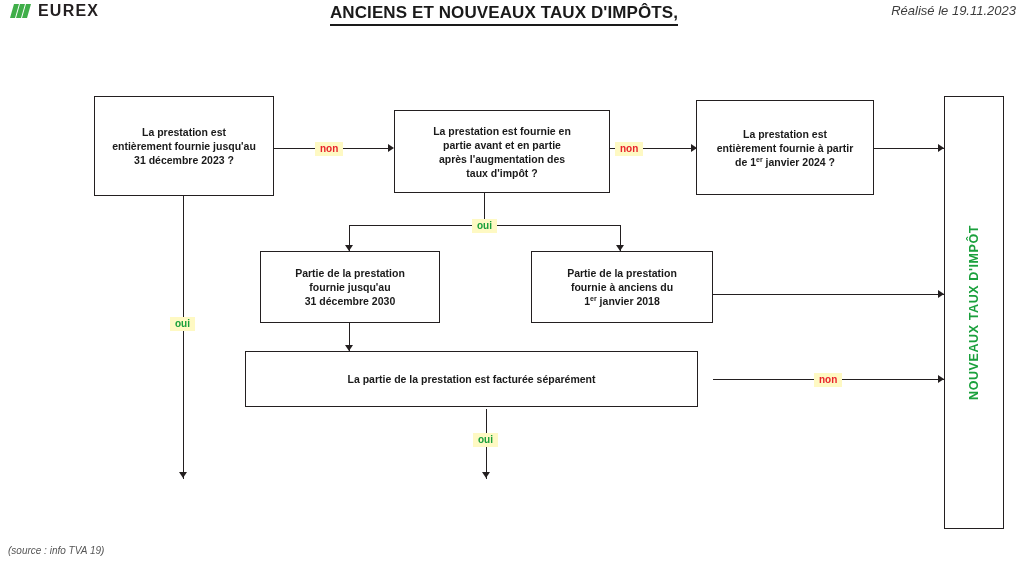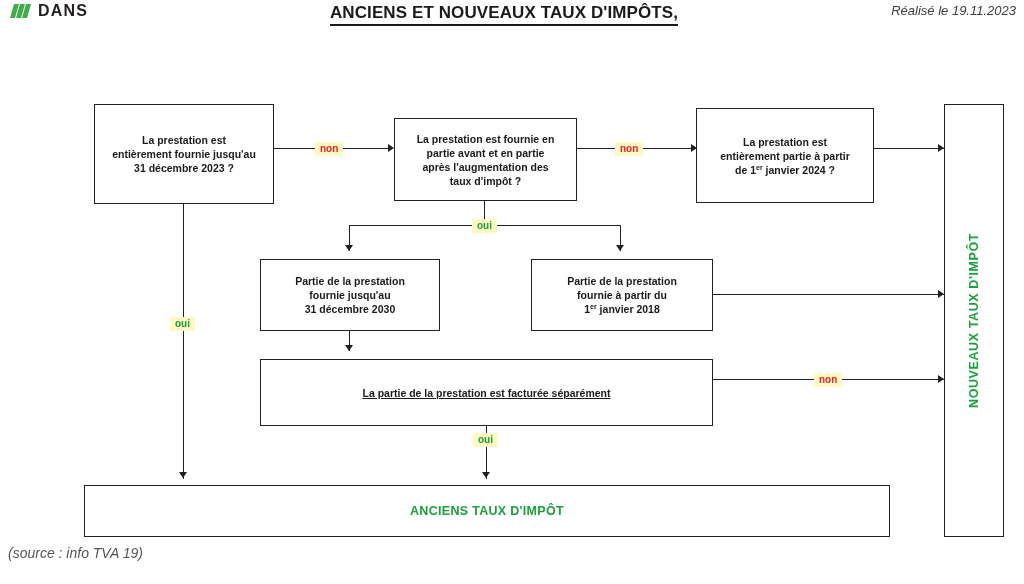--- a/index.html
+++ b/index.html
@@ -61,41 +61,40 @@
     top: 3px;
     font-size: 13px;
     font-style: italic;
     color: #3d3d3d;
   }
 
   .source-note {
     position: absolute;
     left: 8px;
     top: 545px;
-    font-size: 14px;
+    font-size: 10px;
     font-style: italic;
     color: #555555;
   }
 
   
   .node {
     position: absolute;
     box-sizing: border-box;
     border: 1.3px solid #231f20;
     background: #ffffff;
     display: flex;
     align-items: center;
     justify-content: center;
     text-align: center;
     font-size: 10.5px;
     font-weight: bold;
     color: #1a1a1a;
     line-height: 14px;
     padding: 4px 6px;
-    margin-top: 8px;
   }
   .node span.sup {
     font-size: 7px;
     vertical-align: super;
     line-height: 0;
   }
 
   .node.result {
     font-size: 12.5px;
     letter-spacing: 0.3px;
@@ -149,21 +148,21 @@
 <body>
 
 <div id="page">
 
   <div class="logo">
     <svg class="logo-mark" width="22" height="16" viewBox="0 0 22 16">
       <polygon points="4,1 9,1 5,15 0,15" fill="#3fae49"></polygon>
       <polygon points="10,1 15,1 11,15 6,15" fill="#3fae49"></polygon>
       <polygon points="16,1 21,1 17,15 12,15" fill="#3fae49"></polygon>
     </svg>
-    <span class="logo-text">DANS</span>
+    <span class="logo-text">EUREX</span>
   </div>
 
   <div class="doc-title">
     <div><span class="tline">ANCIENS ET NOUVEAUX TAUX D'IMPÔTS,</span></div>
   </div>
 
   <div class="date-stamp">Réalisé le 19.11.2023</div>
   <div class="source-note">(source : info TVA 19)</div>
 
   <div class="ln h" style="left:274px; top:148px; width:118px;"></div>
@@ -198,62 +197,59 @@
   <div class="arrow down" style="left:482px; top:472px;"></div>
 
   <div class="node" style="left:94px; top:96px; width:180px; height:100px;">
     <div>
       <div>La prestation est</div>
       <div>entièrement fournie jusqu'au</div>
       <div>31 décembre 2023 ?</div>
     </div>
   </div>
 
-  <div class="node" style="left:394px; top:110px; width:183px; height:83px;">
+  <div class="node" style="left:394px; top:110px; width:216px; height:83px;">
     <div>
       <div>La prestation est fournie en</div>
       <div>partie avant et en partie</div>
       <div>après l'augmentation des</div>
       <div>taux d'impôt ?</div>
     </div>
   </div>
 
   <div class="node" style="left:696px; top:100px; width:178px; height:95px;">
     <div>
       <div>La prestation est</div>
-      <div>entièrement partie à partir</div>
+      <div>entièrement fournie à partir</div>
       <div><span>de 1</span><span class="sup">er</span><span> janvier 2024 ?</span></div>
     </div>
   </div>
 
   <div class="node" style="left:260px; top:251px; width:180px; height:72px;">
     <div>
       <div>Partie de la prestation</div>
       <div>fournie jusqu'au</div>
       <div>31 décembre 2030</div>
     </div>
   </div>
 
   <div class="node" style="left:531px; top:251px; width:182px; height:72px;">
     <div>
       <div>Partie de la prestation</div>
-      <div>fournie à partir du</div>
+      <div>fournie à anciens du</div>
       <div><span>1</span><span class="sup">er</span><span> janvier 2018</span></div>
     </div>
   </div>
 
-  <div class="node" style="left:260px; top:351px; width:453px; height:67px;text-decoration:underline;">
+  <div class="node" style="left:245px; top:351px; width:453px; height:56px;">
     <div>
       <div>La partie de la prestation est facturée séparément</div>
     </div>
   </div>
 
-  <div class="node result" style="left:84px; top:477px; width:806px; height:52px;">
-    <span class="rlabel">ANCIENS TAUX D'IMPÔT</span>
-  </div>
 
   <div class="node vertical" style="left:944px; top:96px; width:60px; height:433px;">
     <span class="rlabel">NOUVEAUX TAUX D'IMPÔT</span>
   </div>
 
   <div class="edge-label no" style="left:315px; top:142px;">non</div>
   <div class="edge-label no" style="left:615px; top:142px;">non</div>
   <div class="edge-label yes" style="left:170px; top:317px;">oui</div>
   <div class="edge-label yes" style="left:472px; top:219px;">oui</div>
   <div class="edge-label yes" style="left:473px; top:433px;">oui</div>

